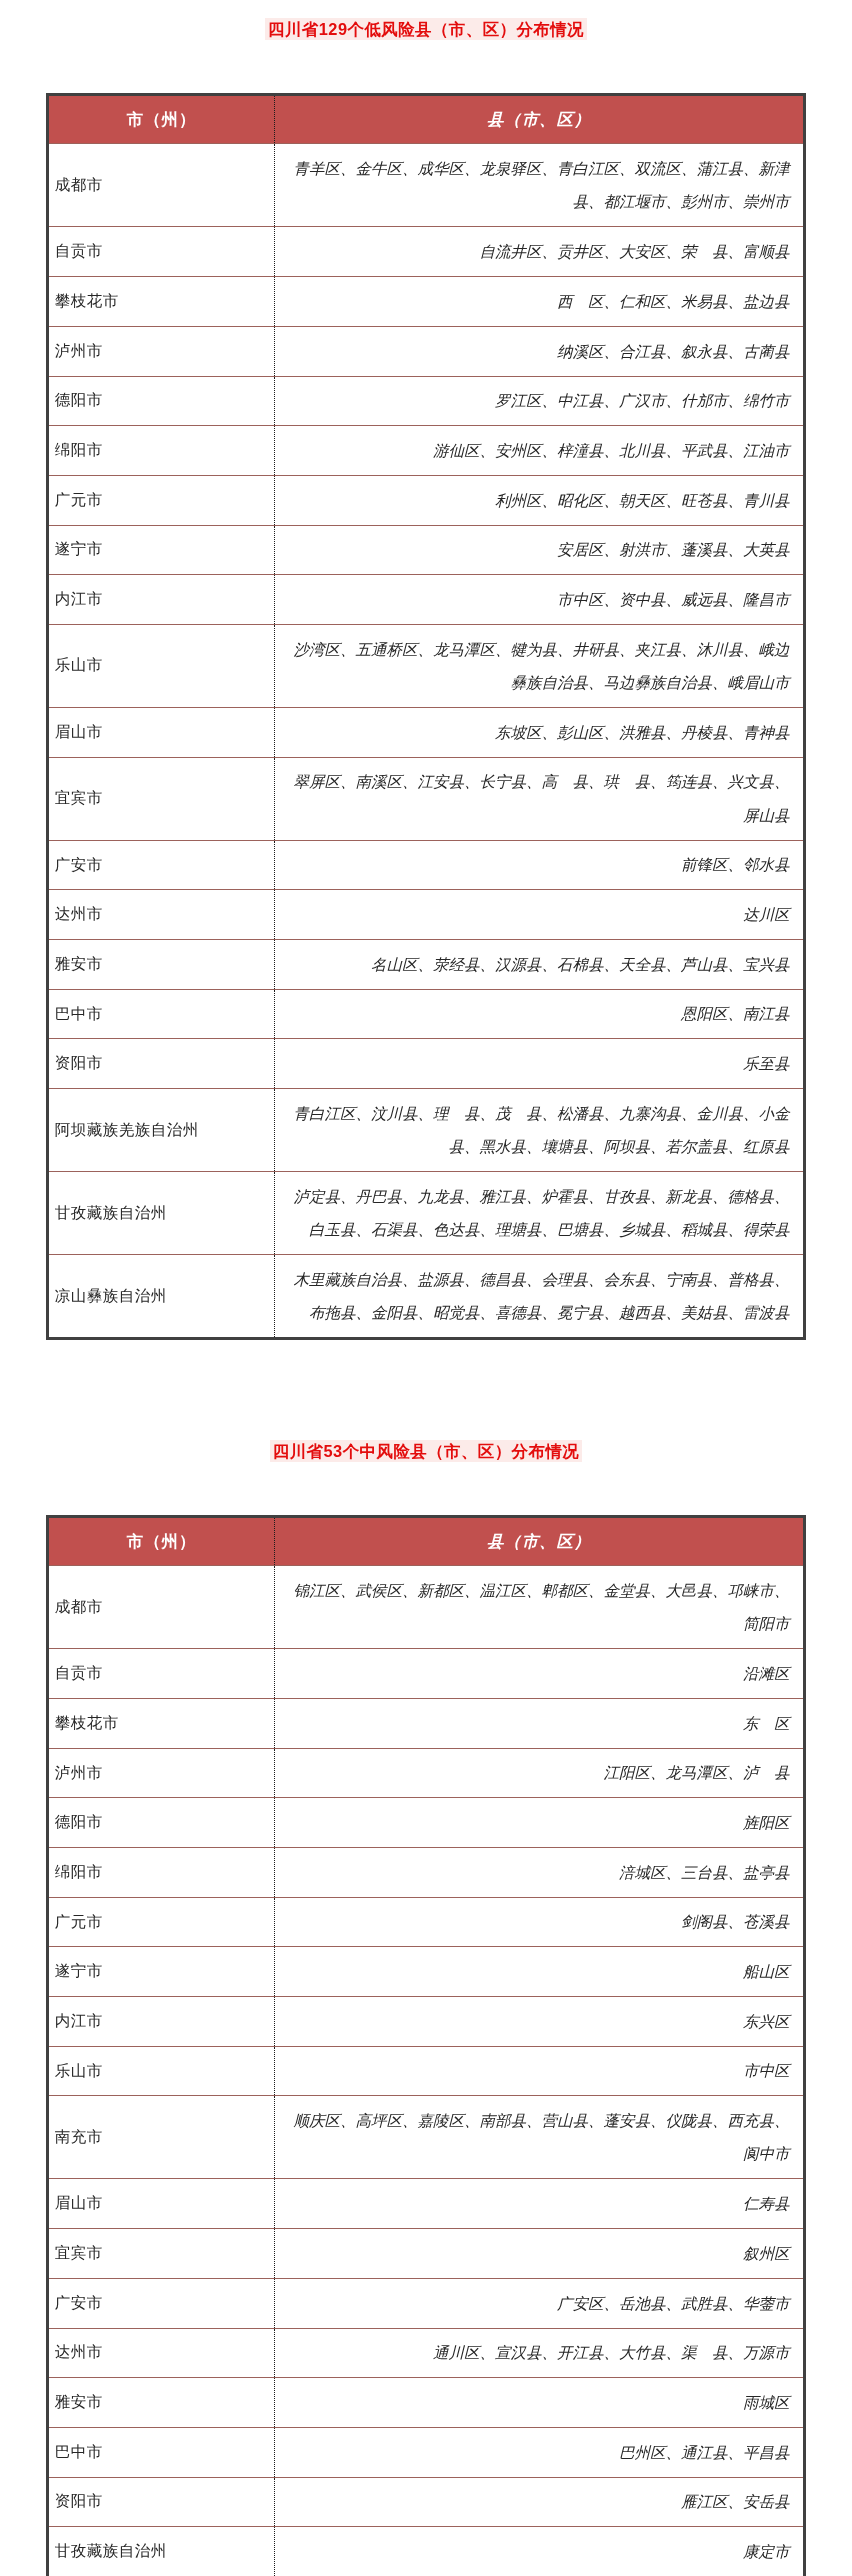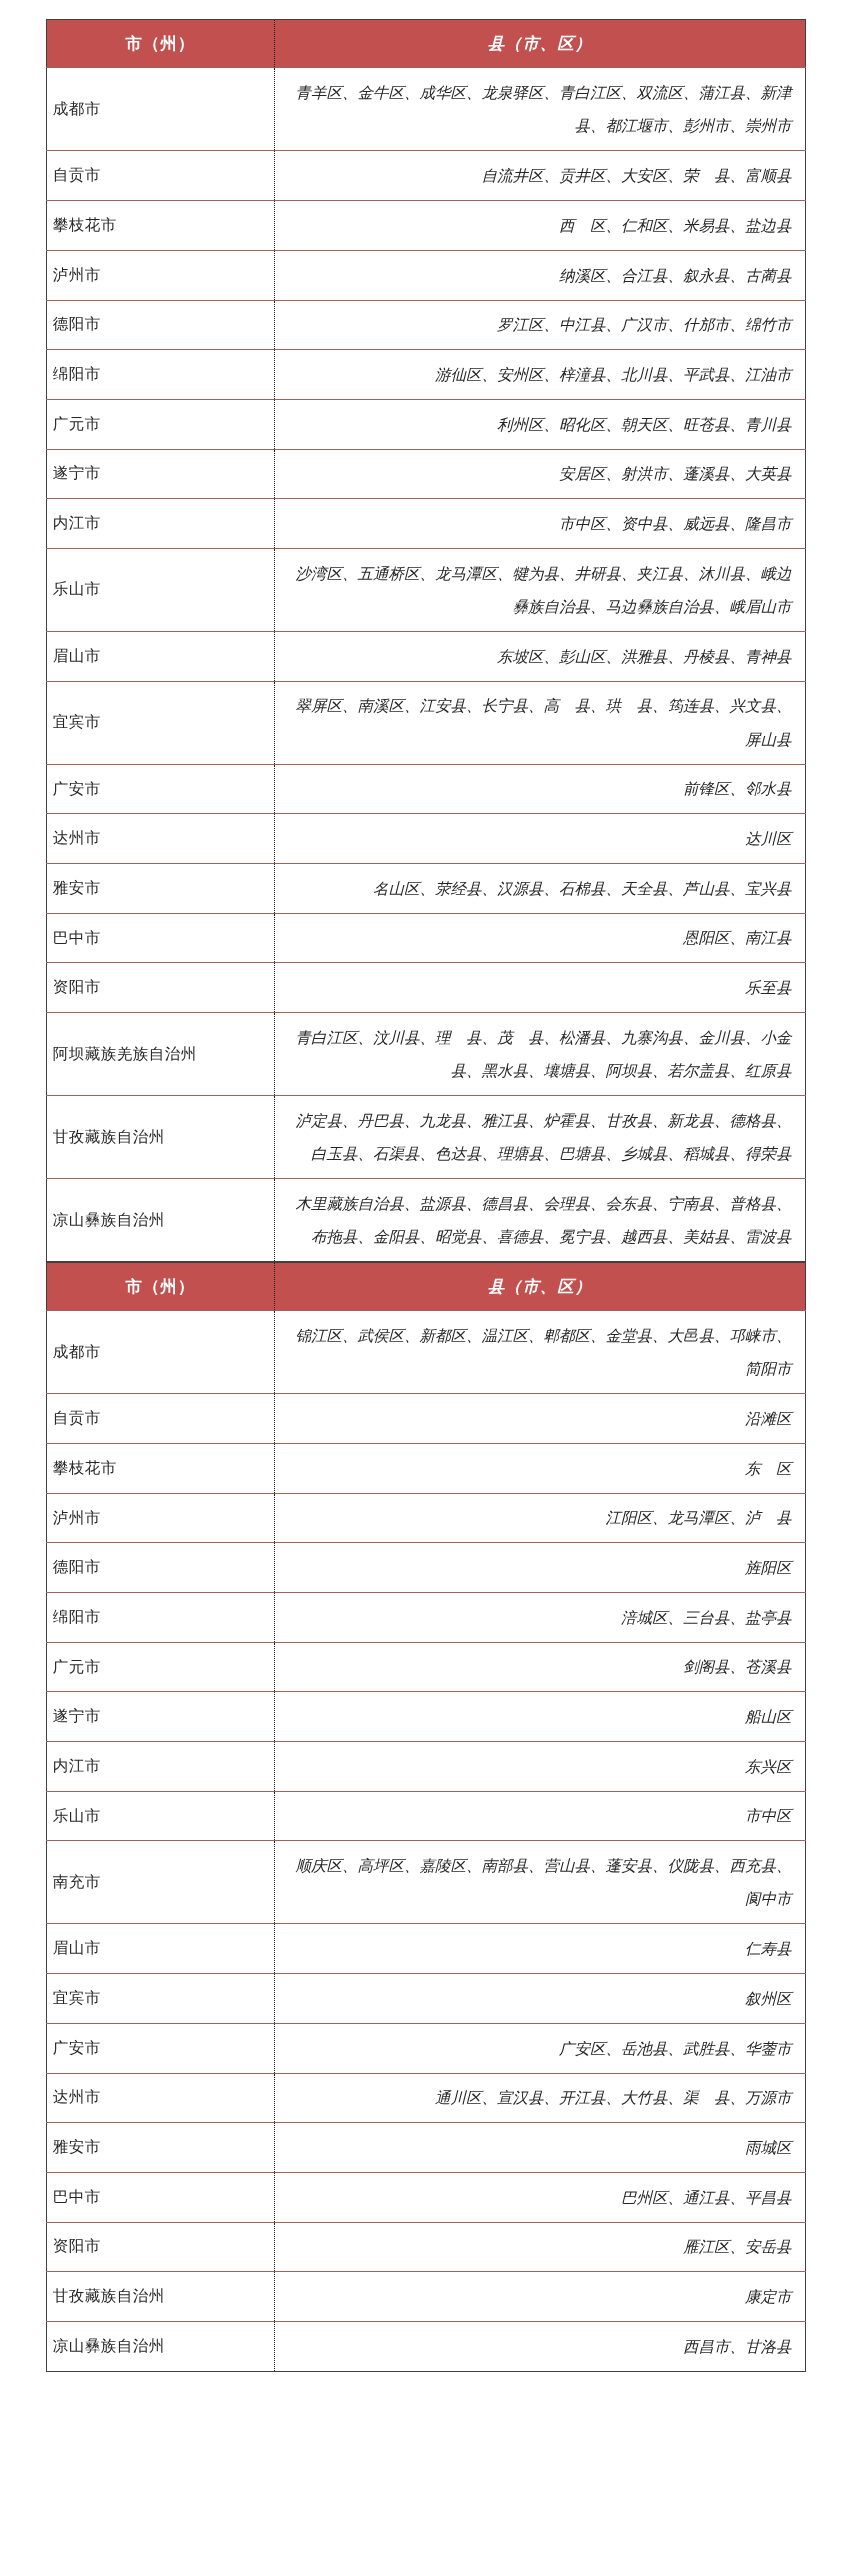--- a/index.html
+++ b/index.html
@@ -25,21 +25,21 @@
   }
   .section + .section .section-title { margin-top: 101px; }
   .section-title .hl {
     color: #e30d0d;
     background: #fcebe9;
     padding: 1.9px 2.9px;
   }
   table.risk-table {
     width: 100%;
     border-collapse: collapse;
-    border: 1px solid #404040;
+    border: 3px solid #404040;
     table-layout: fixed;
   }
   table.risk-table thead th {
     background: #c1504e;
     color: #ffffff;
     font-size: 16.4px;
     font-weight: bold;
     padding: 12.6px 5.8px;
     letter-spacing: 1px;
   }
@@ -61,20 +61,23 @@
     padding: 7.7px 13.5px;
     line-height: 2.15;
   }
 </style>
 </head>
 <body>
 
 <div class="doc">
 
   <div class="section">
+    <div class="section-title">
+      <span class="hl">四川省129个低风险县（市、区）分布情况</span>
+    </div>
     <table class="risk-table">
       <thead>
         <tr>
           <th class="col-city">市（州）</th>
           <th class="col-county">县（市、区）</th>
         </tr>
       </thead>
       <tbody>
           <tr>
             <td class="city-cell">成都市</td>
@@ -154,20 +157,23 @@
           </tr>
           <tr>
             <td class="city-cell">凉山彝族自治州</td>
             <td class="county-cell">木里藏族自治县、盐源县、德昌县、会理县、会东县、宁南县、普格县、布拖县、金阳县、昭觉县、喜德县、冕宁县、越西县、美姑县、雷波县</td>
           </tr>
         </tbody>
     </table>
   </div>
 
   <div class="section">
+    <div class="section-title">
+      <span class="hl">四川省53个中风险县（市、区）分布情况</span>
+    </div>
     <table class="risk-table">
       <thead>
         <tr>
           <th class="col-city">市（州）</th>
           <th class="col-county">县（市、区）</th>
         </tr>
       </thead>
       <tbody>
           <tr>
             <td class="city-cell">成都市</td>

